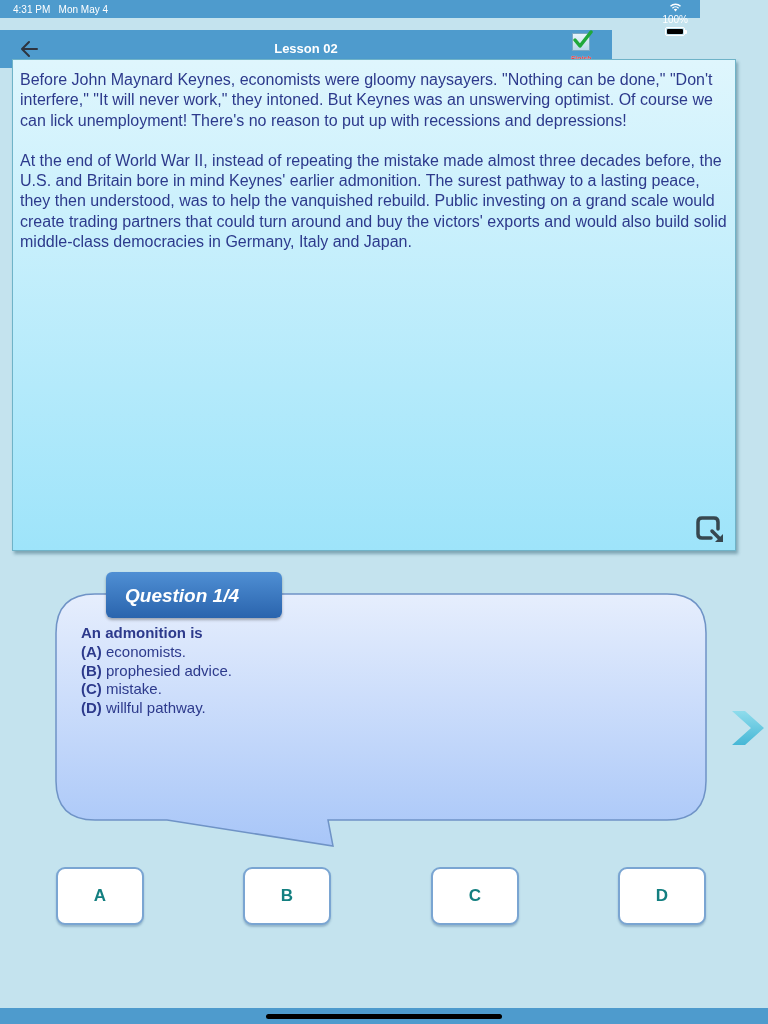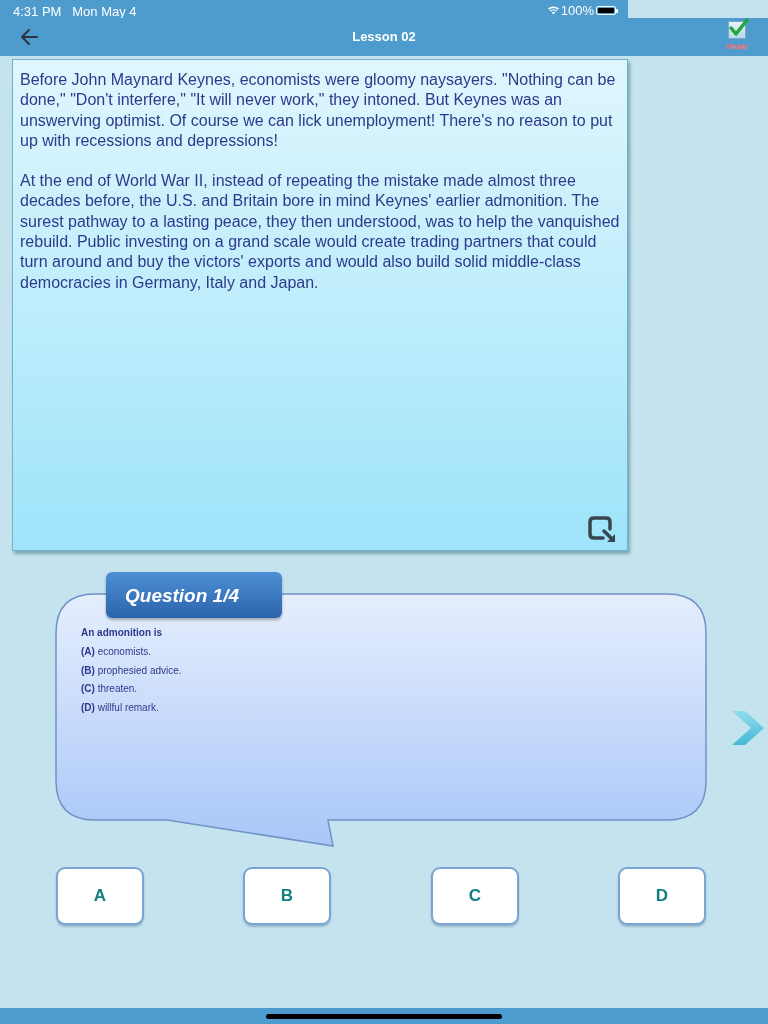--- a/index.html
+++ b/index.html
@@ -3,68 +3,68 @@
   <meta charset="utf-8">
   <style>
     * { box-sizing: border-box; margin: 0; padding: 0; }
     html, body { width: 768px; height: 1024px; overflow: hidden; }
     body {
       background: #c4e3ee;
       font-family: "Liberation Sans", sans-serif;
       position: relative;
     }
     .statusbar {
-      position: absolute; left: 0; top: 0; width: 628px; height: 18px;
-      background: #4e9bcd; color: #ffffff; font-size: 13px;
+      position: absolute; left: 0; top: 0; width: 700px; height: 18px;
+      background: #4e9bcd; color: #ffffff; font-size: 10px;
     }
     .statusbar .time { position: absolute; left: 13px; top: 4px; }
-    .statusbar .right { position: absolute; right: 12px; top: 3px; display: flex; align-items: center; gap: 2px; }
+    .statusbar .right { position: absolute; right: 12px; top: 3px; display: flex; align-items: center; gap: 2px; flex-direction: column; }
     .battery { width: 20px; height: 9px; border: 1px solid #fff; border-radius: 2px; padding: 1px; position: relative; }
     .battery .fill { width: 100%; height: 100%; background: #000; border-radius: 1px; }
     .battery::after { content: ""; position: absolute; right: -3px; top: 2px; width: 2px; height: 4px; background: #fff; border-radius: 0 1px 1px 0; }
     .navbar {
-      position: absolute; left: 0; top: 18px; width: 768px; height: 38px;
+      position: absolute; left: 0; top: 30px; width: 612px; height: 38px;
       background: #4e9bcd;
     }
     .nav-back { position: absolute; left: 18px; top: 8px; width: 24px; height: 22px; cursor: pointer; }
     .nav-title {
       position: absolute; left: 0; right: 0; top: 11px; text-align: center;
       color: #ffffff; font-size: 13px; font-weight: bold;
     }
     .finish-btn { position: absolute; right: 16px; top: 3px; width: 30px; height: 33px; cursor: pointer; }
     .finish-box {
       position: absolute; left: 6px; top: 0; width: 18px; height: 18px;
       background: linear-gradient(#e8f4fb, #b8d8ea); border: 1px solid #7aa8c4;
     }
     .finish-label {
       position: absolute; left: 0; top: 22px; width: 30px; text-align: center;
       font-size: 7px; font-style: italic; font-weight: bold; color: #e8474a;
       text-shadow: 0 0 1px #fff;
     }
     .passage {
-      position: absolute; left: 12px; top: 59px; width: 616px; height: 492px;
+      position: absolute; left: 12px; top: 59px; width: 724px; height: 492px;
       background: linear-gradient(#dff6fd, #9ee4fa);
       border: 1px solid #6fb3c8;
       box-shadow: 2px 3px 3px rgba(40,90,110,0.45);
       padding: 10px 7px 17px 7px;
       color: #2d3a8c; font-size: 16px; line-height: 20.3px;
     }
     .passage p { margin-bottom: 20px; }
     .zoom-icon { position: absolute; right: 8px; bottom: 4px; width: 32px; height: 32px; cursor: pointer; }
     .bubble-svg { position: absolute; left: 55px; top: 593px; }
     .q-tab {
       position: absolute; left: 106px; top: 572px; width: 176px; height: 46px;
       border-radius: 6px;
       background: linear-gradient(#4f8fd4, #2a64ad);
       box-shadow: 0 2px 3px rgba(0,0,0,0.3);
       color: #ffffff; font-size: 19px; font-weight: bold; font-style: italic;
       padding: 13px 16px 0 19px;
     }
     .question {
-      position: absolute; left: 81px; top: 624px; color: #2d3a8c; font-size: 10px; line-height: 18.8px;
+      position: absolute; left: 81px; top: 624px; color: #2d3a8c; font-size: 15px; line-height: 18.8px;
     }
     .question .stem { font-weight: bold; }
     .question .opt b { font-weight: bold; }
     .next-arrow { position: absolute; left: 731px; top: 708px; width: 34px; height: 40px; cursor: pointer; }
     .answer-btn {
       position: absolute; top: 867px; width: 88px; height: 58px;
       background: #ffffff; border: 2px solid #7aa5d2; border-radius: 9px;
       box-shadow: 0 2px 2px rgba(60,100,140,0.35);
       color: #137f80; font-size: 17px; font-weight: bold;
       display: flex; align-items: center; justify-content: center; cursor: pointer;
@@ -128,22 +128,22 @@
   </defs>
   <path d="M40 1 H612 Q651 1 651 40 V188 Q651 227 612 227 H273 L278 253 L112 227 H40 Q1 227 1 188 V40 Q1 1 40 1 Z" fill="url(#bg)" stroke="#6f93c6" stroke-width="1.5"></path>
 </svg>
 
 <div class="q-tab">Question 1/4</div>
 
 <div class="question">
   <div class="stem">An admonition is</div>
   <div class="opt"><b>(A)</b><span> economists.</span></div>
   <div class="opt"><b>(B)</b><span> prophesied advice.</span></div>
-  <div class="opt"><b>(C)</b><span> threaten.</span></div>
-  <div class="opt"><b>(D)</b><span> willful remark.</span></div>
+  <div class="opt"><b>(C)</b><span> mistake.</span></div>
+  <div class="opt"><b>(D)</b><span> willful pathway.</span></div>
 </div>
 
 <div class="next-arrow">
   <svg width="34" height="40" viewBox="0 0 34 40">
     <defs>
       <linearGradient id="ag" x1="0" y1="0" x2="0" y2="1">
         <stop offset="0" stop-color="#8fdcec"></stop>
         <stop offset="1" stop-color="#46b7d6"></stop>
       </linearGradient>
     </defs>

